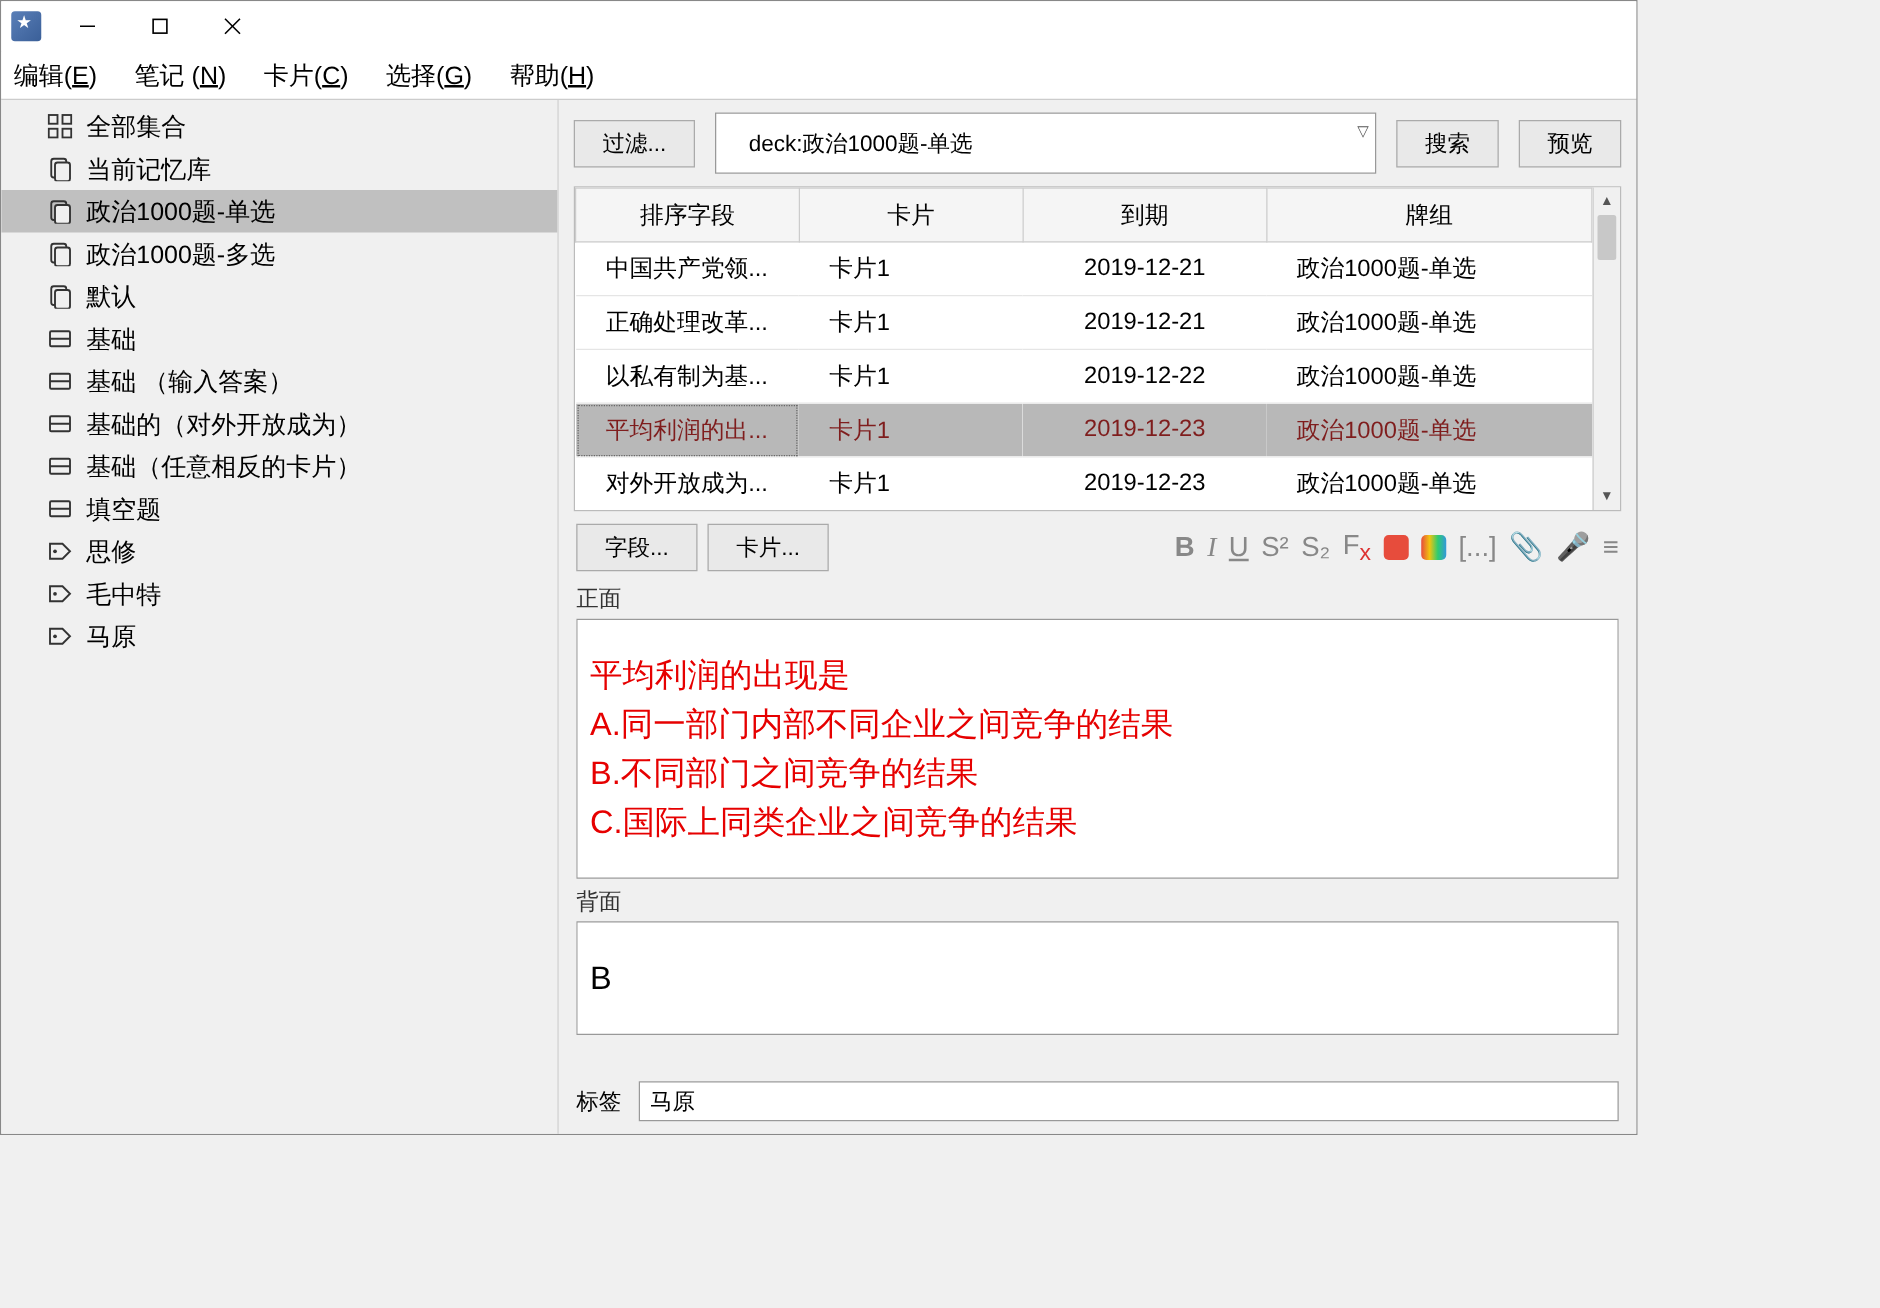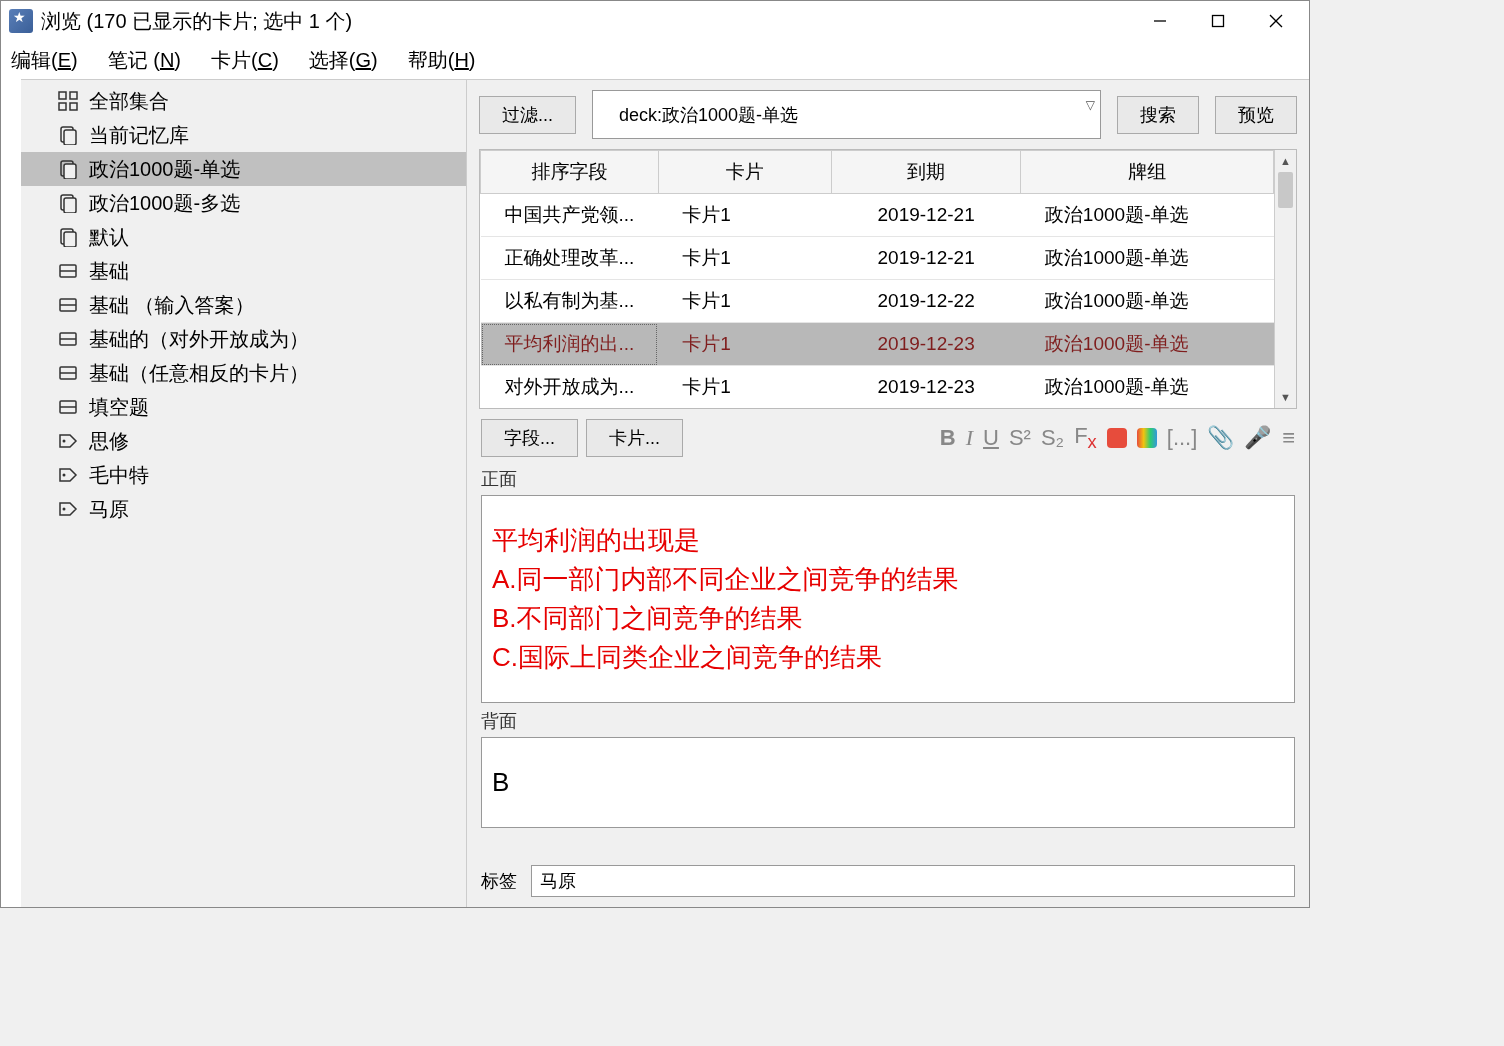--- a/index.html
+++ b/index.html
@@ -7,21 +7,21 @@
 .window { width: 1310px; height: 908px; background: #fff; border: 1px solid #888; display: flex; flex-direction: column; margin: 0; }
 .titlebar { height: 40px; display: flex; align-items: center; padding: 0 4px; background: #fff; }
 .titlebar-icon { width: 24px; height: 24px; margin: 0 8px 0 4px; background: linear-gradient(135deg,#5a7fb8,#3a5f98); border-radius: 3px; position: relative; }
 .titlebar-icon::after { content:"★"; color:#fff; font-size:14px; position:absolute; top:0; left:4px; }
 .titlebar-text { flex: 1; font-size: 20px; }
 .win-controls { display: flex; }
 .win-btn { width: 58px; height: 38px; display:flex; align-items:center; justify-content:center; font-size: 16px; cursor: pointer; }
 .menubar { height: 38px; display: flex; align-items: center; padding: 0 10px; gap: 30px; background:#fff; }
 .menu-item { cursor: pointer; font-size: 20px; }
 .menu-item u { text-decoration: underline; }
-.content { flex:1; display:flex; border-top:1px solid #ccc; min-height:0;margin-left:20px; }
+.content { flex:1; display:flex; border-top:1px solid #ccc; min-height:0; }
 .sidebar { width: 446px; background:#f0f0f0; border-right:1px solid #ccc; padding:4px 0; overflow:auto; }
 .tree-item { display:flex; align-items:center; height:34px; padding-left:36px; gap:10px; cursor:pointer; font-size:20px; }
 .tree-item.selected { background:#c0c0c0; }
 .tree-icon { width:22px; display:flex; align-items:center; justify-content:center; }
 .main { flex:1; display:flex; flex-direction:column; background:#f0f0f0; min-width:0; }
 .searchbar { display:flex; align-items:center; gap:16px; padding:10px 12px; }
 .btn { background:#e9e9e9; border:1px solid #aaa; padding:6px 22px; font-size:18px; cursor:pointer; font-family:inherit; }
 .search-input { flex:1; height:49px; border:1px solid #999; padding:0 26px; font-size:18px; background:#fff; font-family:inherit; }
 .search-input-wrap { flex:1; position:relative; display:flex; }
 .search-dd { position:absolute; right:6px; top:8px; font-size:12px; color:#555; pointer-events:none; }
@@ -49,21 +49,20 @@
 td.c-due{text-align:center}
 svg { display:block; }
 </style>
 </head>
 <body>
 
 <div class="window">
 
   <div class="titlebar">
     <div class="titlebar-icon"></div>
-    <div class="titlebar-text">浏览  (170 已显示的卡片; 选中 1 个)</div>
     <div class="win-controls">
       <div class="win-btn">
           <svg width="14" height="14">
             <line x1="1" y1="7" x2="13" y2="7" stroke="#000" stroke-width="1.3"></line>
           </svg>
         </div>
       <div class="win-btn">
           <svg width="14" height="14">
             <rect x="1.5" y="1.5" width="11" height="11" fill="none" stroke="#000" stroke-width="1.3"></rect>
           </svg>

